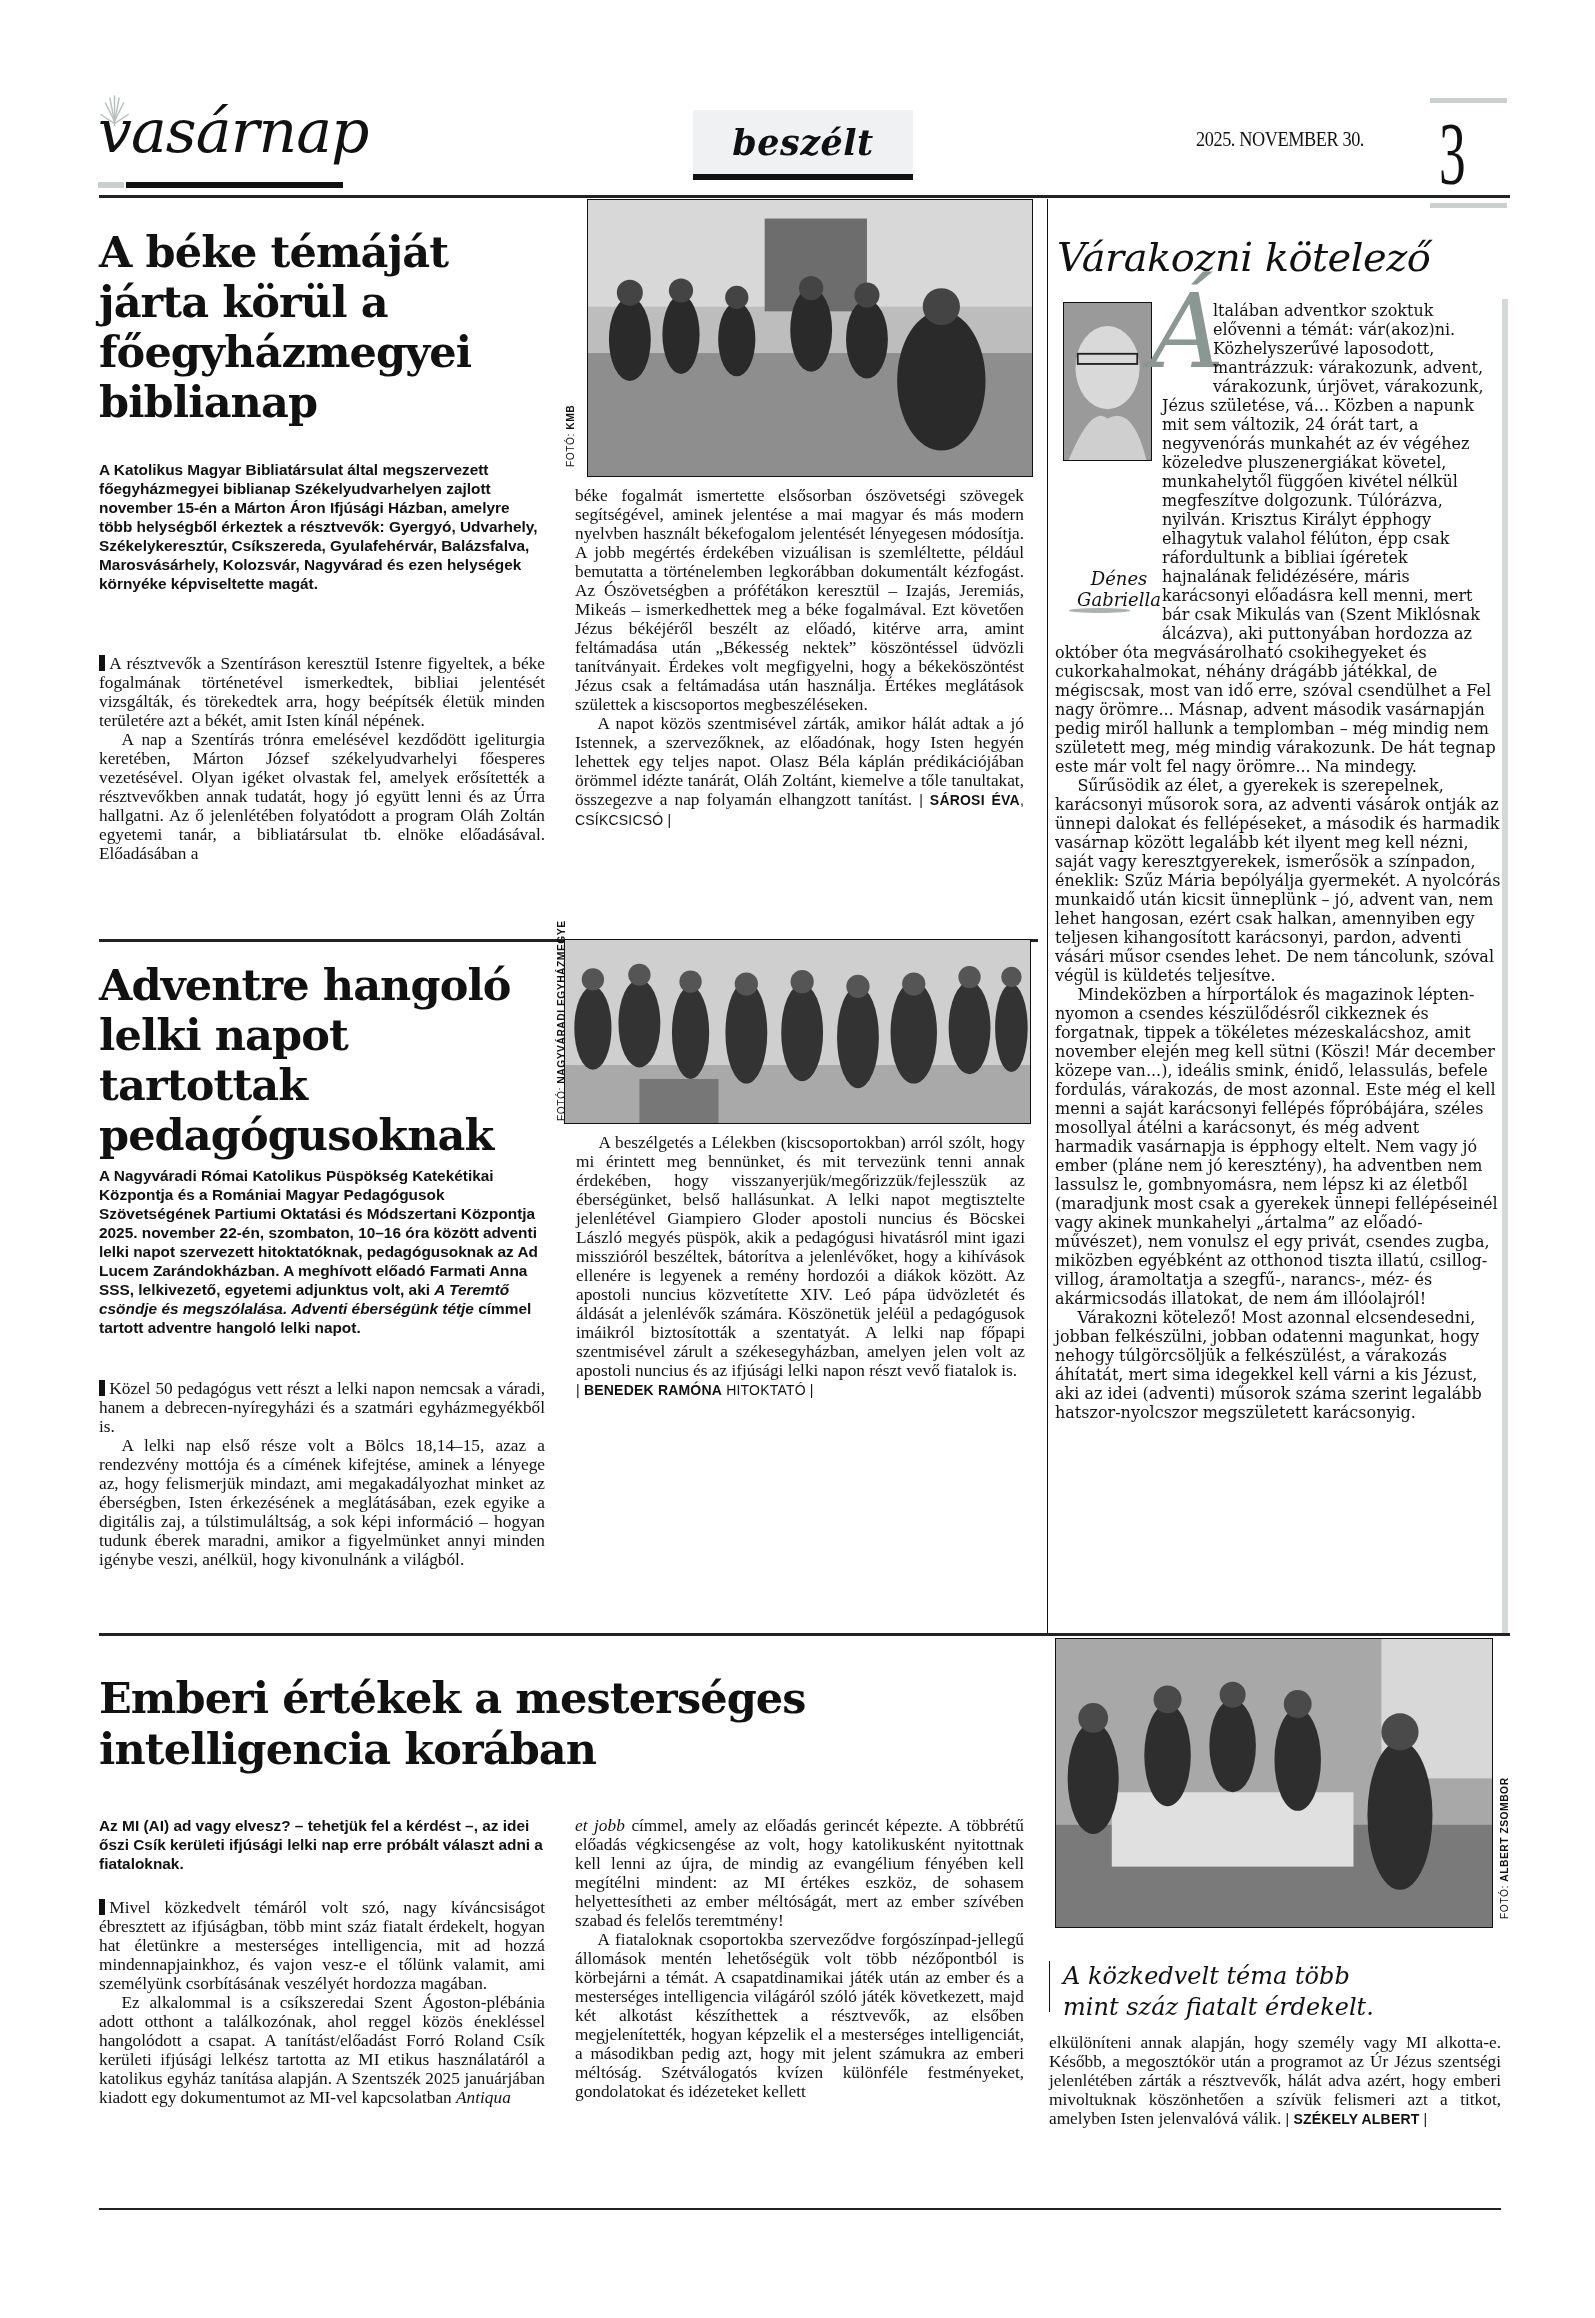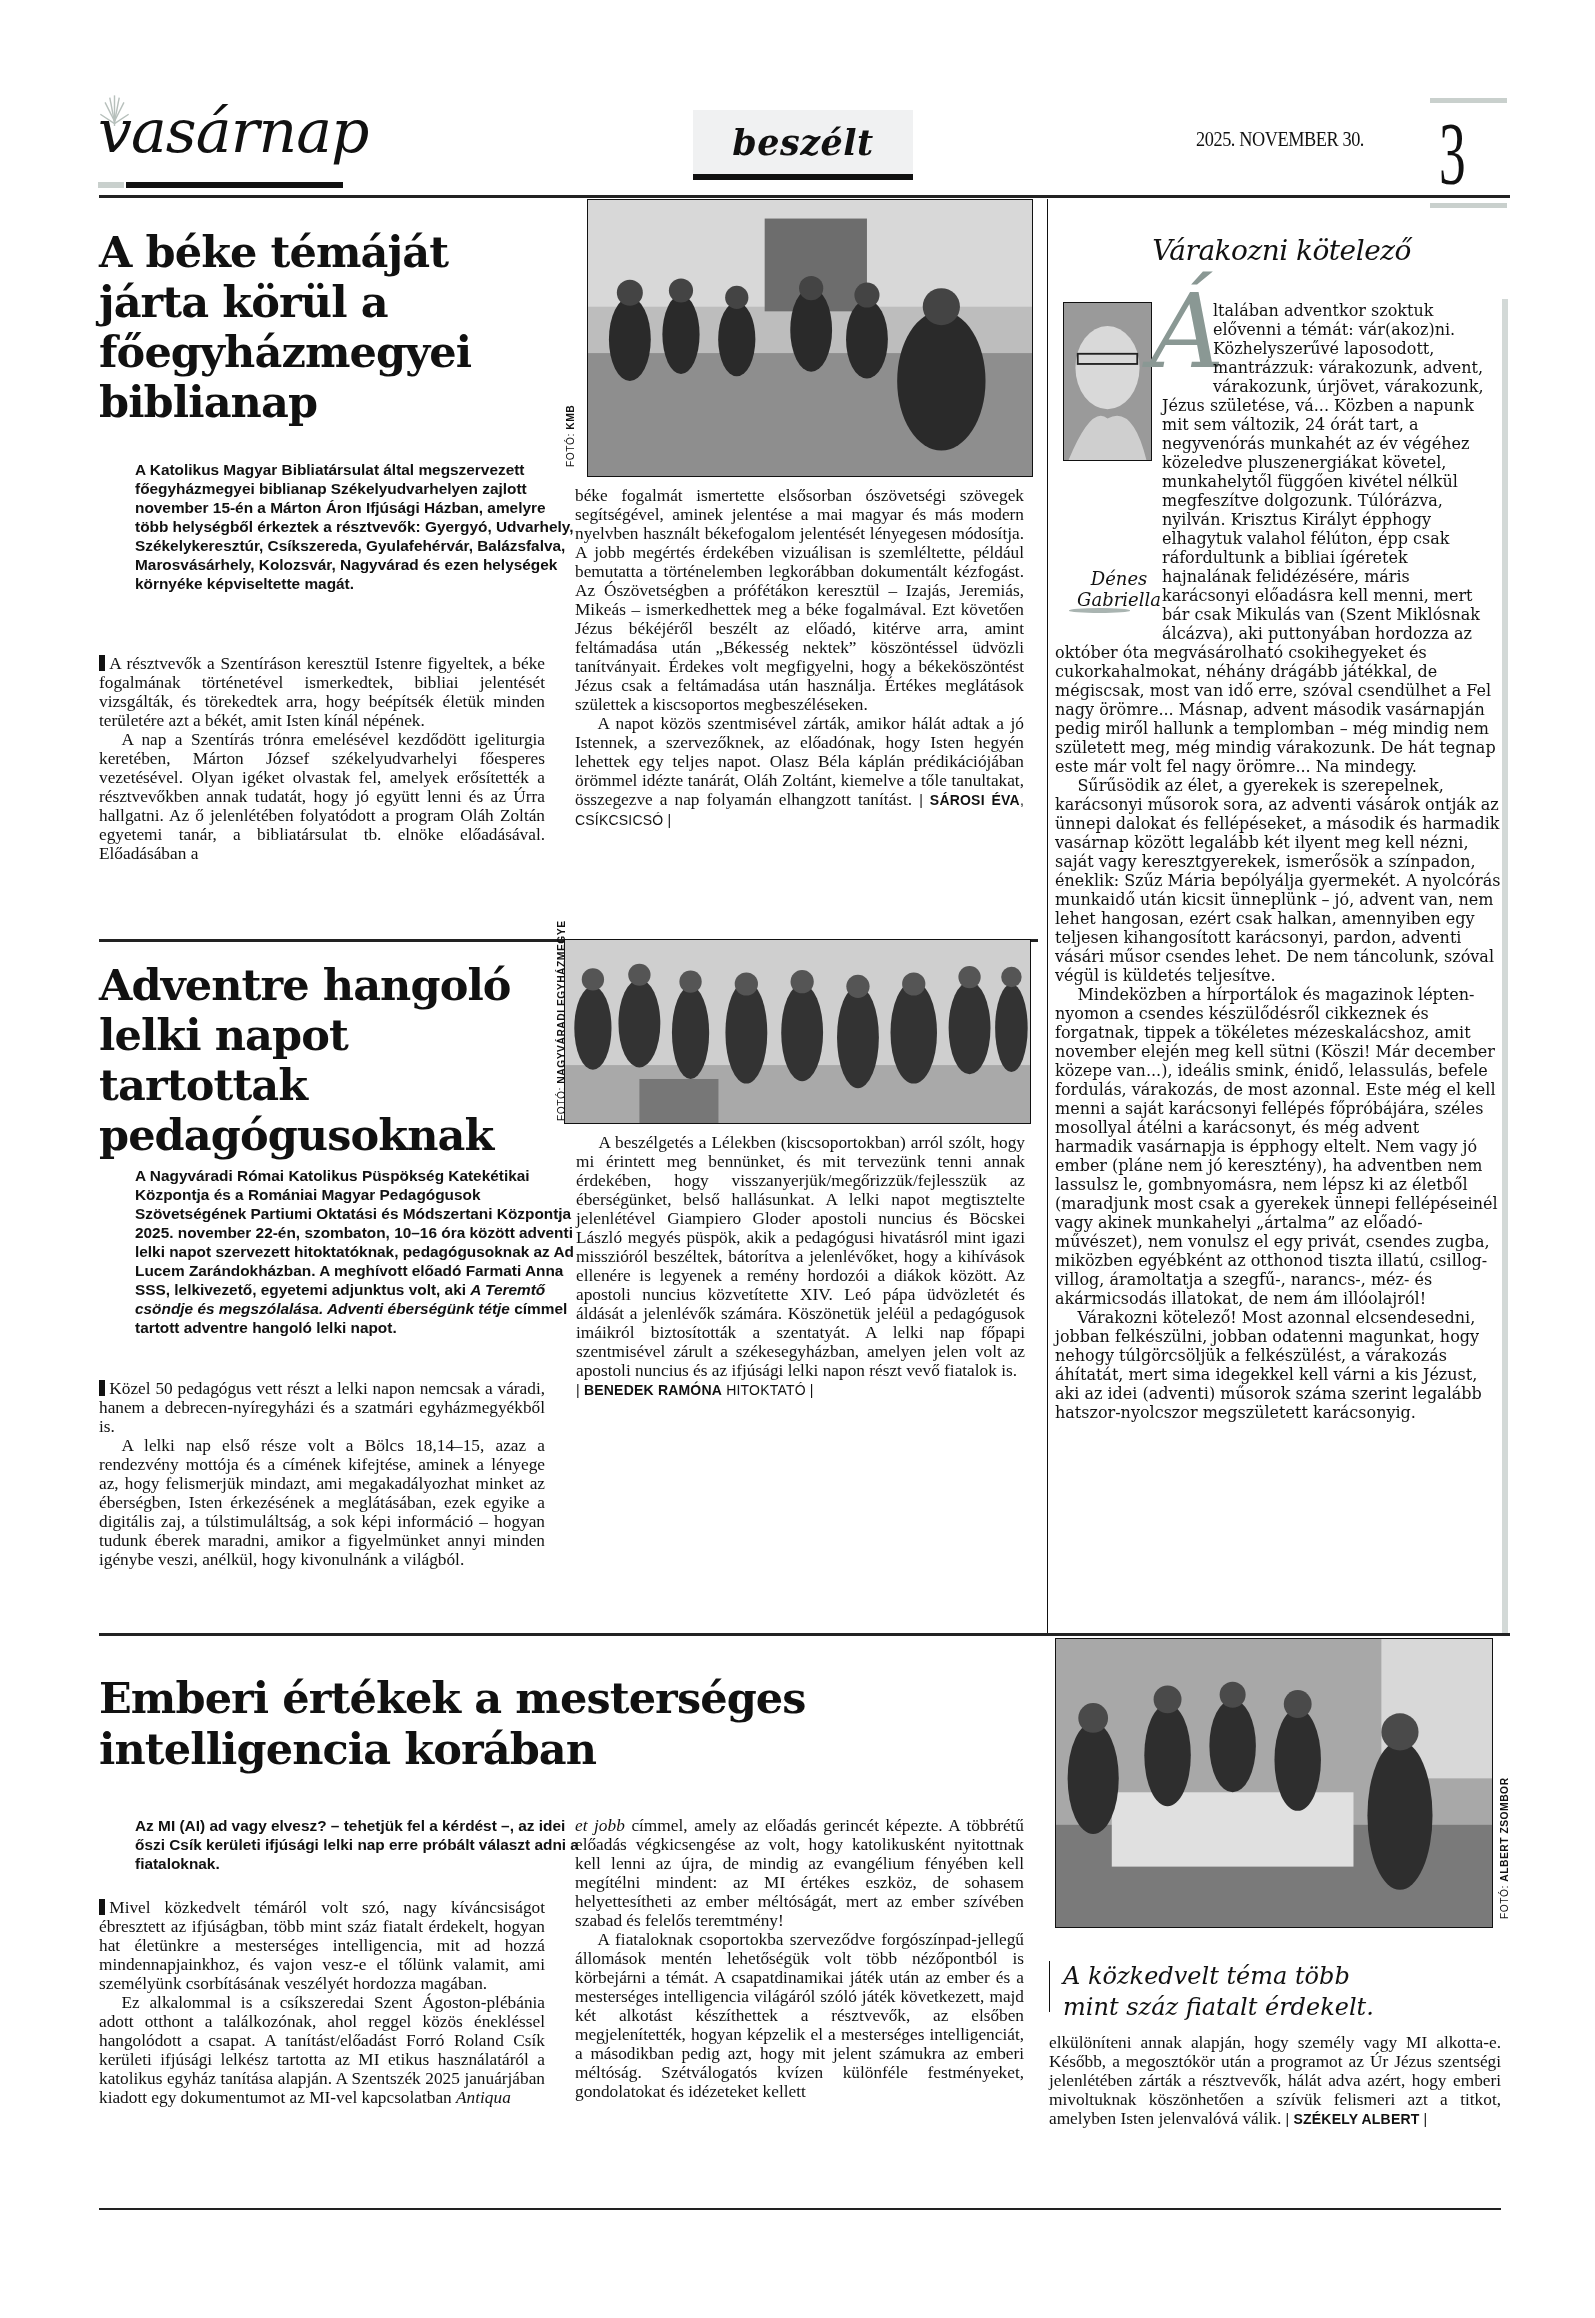--- a/index.html
+++ b/index.html
@@ -26,40 +26,40 @@
   .page-num-box .num { position: absolute; left: 9.3px; top: 11.2px; font-family: "Liberation Serif", serif; font-size: 89px; line-height: 1; transform: scaleX(0.6); transform-origin: left; }
 
   .rule-top { left: 99px; top: 195px; width: 1411px; height: 2.8px; background: #222; }
 
   
   .headline { font-family: "DejaVu Serif", serif; font-weight: bold; color: #111; letter-spacing: -0.9px; }
   .hl-1 { left: 99px; top: 227px; width: 421px; font-size: 43px; line-height: 50px; }
   .hl-2 { left: 99px; top: 960px; width: 449px; font-size: 43px; line-height: 50px; }
   .hl-3 { left: 99px; top: 1673px; width: 888px; font-size: 43px; line-height: 51px; }
 
-  .lead { font-family: "Liberation Sans", sans-serif; font-weight: bold; font-size: 15.4px; line-height: 19px; color: #111; text-align: left; margin-left: 36px; }
+  .lead { font-family: "Liberation Sans", sans-serif; font-weight: bold; font-size: 15.4px; line-height: 19px; color: #111; text-align: left; }
   .body-text { font-family: "Liberation Serif", serif; font-size: 17.3px; line-height: 19px; color: #111; text-align: justify; hyphens: manual; }
   .body-text p { text-indent: 22.4px; }
   .body-text p.first { text-indent: 0; }
   .marker { display: inline-block; width: 5.6px; height: 16px; background: #111; margin-right: 4.7px; vertical-align: -1.9px; }
   .byline { font-family: "Liberation Sans", sans-serif; font-size: 14px; letter-spacing: 0.2px; }
   .byline b { font-weight: bold; }
 
   
   .photo { background: #888; border: 1.9px solid #111; overflow: hidden; }
   .photo svg { width: 100%; height: 100%; display: block; }
   .credit { font-family: "Liberation Sans", sans-serif; font-size: 10.3px; letter-spacing: 0.5px; transform: rotate(-90deg); transform-origin: left top; white-space: nowrap; color: #111; }
   .credit b { font-weight: bold; }
 
   
   .vrule { background: #111; width: 1.4px; }
   .hrule { background: #222; height: 2.8px; }
 
   
-  .op-title { left: 1057px; top: 234px; width: 449px; font-family: "DejaVu Serif", serif; font-style: italic; font-size: 28px; letter-spacing: -0.5px; color: #111; text-align: center; }
+  .op-title { left: 1057px; top: 234px; width: 449px; font-family: "DejaVu Serif", serif; font-style: italic; font-size: 40px; letter-spacing: -0.5px; color: #111; text-align: left; }
   .op-box { left: 1055px; top: 299px; width: 453px; height: 1337px; background: #ffffff; border-right: 6.5px solid #d3d9d7; }
   .op-text { font-family: "DejaVu Serif", serif; font-size: 16px; line-height: 19px; color: #111; }
   .dropcap { font-family: "DejaVu Serif", serif; font-style: italic; font-size: 103px; color: #8a9894; line-height: 1; }
   .author-name { font-family: "DejaVu Serif", serif; font-style: italic; font-size: 18px; color: #111; text-align: center; margin-left: 15px; }
   .author-oval { background: #a9b4b1; border-radius: 50%; }
 
   .pullquote { font-family: "DejaVu Serif", serif; font-style: italic; font-size: 24px; line-height: 31px; color: #111; }
 </style>
 </head>
 <body>

